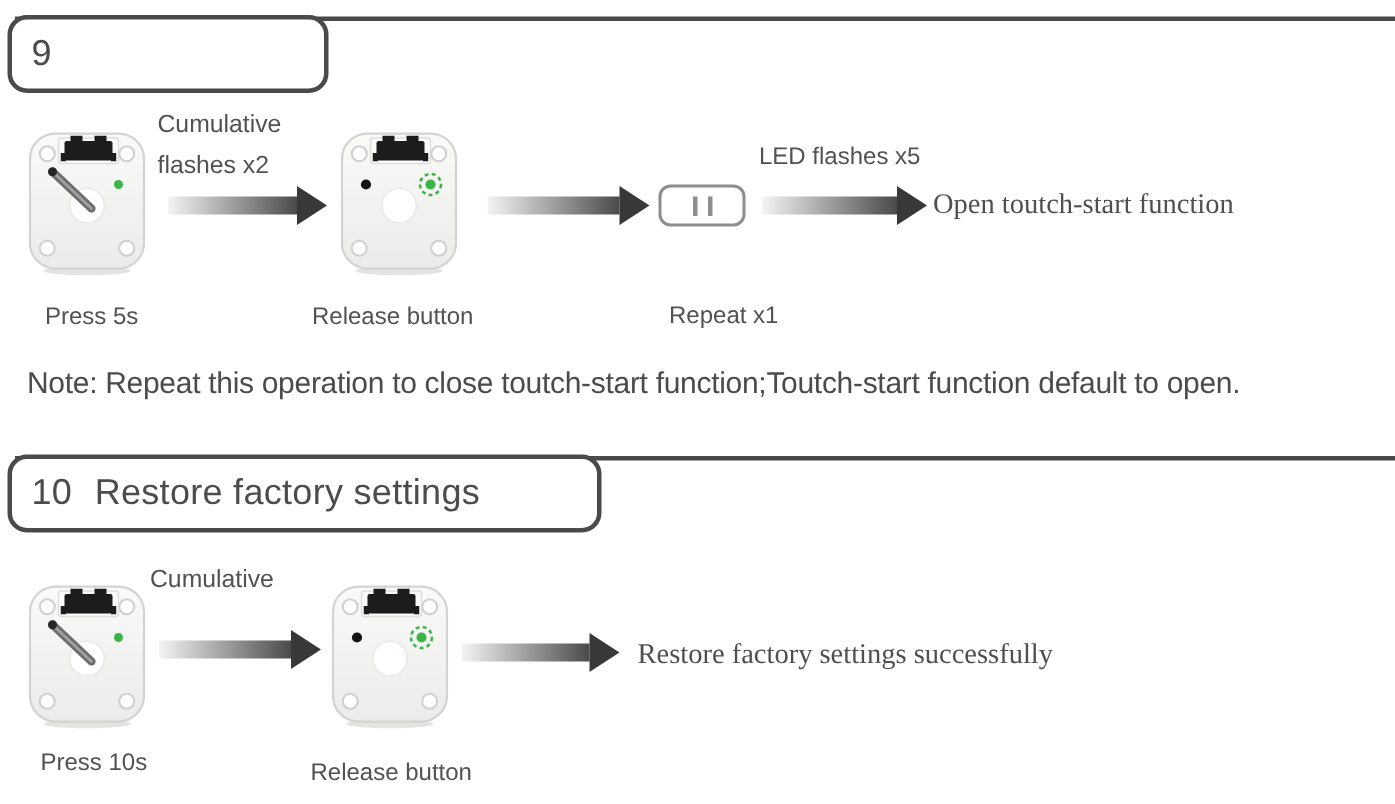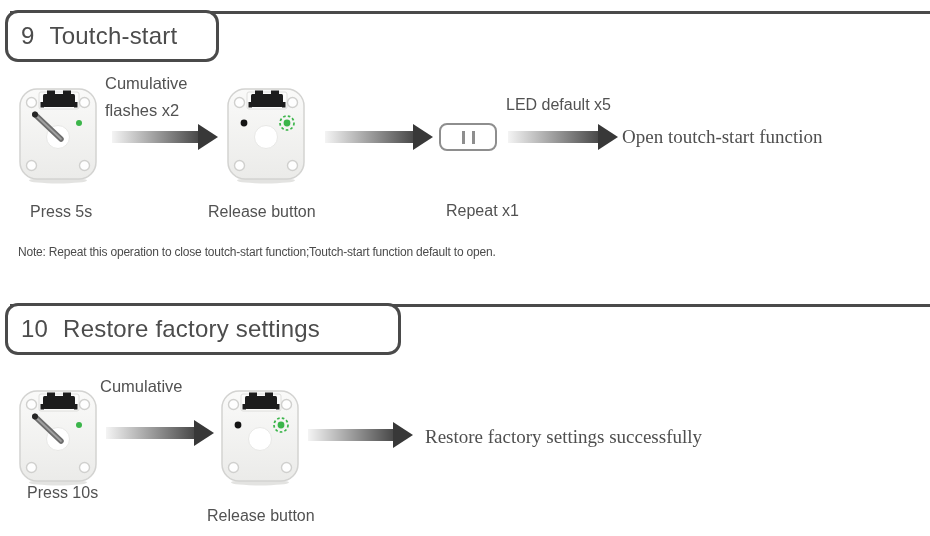--- a/index.html
+++ b/index.html
@@ -21,21 +21,21 @@
     width:0;height:0;border-left:20px solid #383838;
     border-top:13px solid transparent;border-bottom:13px solid transparent;
   }
   .caption{position:absolute;font-size:16px;color:#525252;white-space:nowrap;}
   .arrow-label{
     position:absolute;font-size:16.5px;color:#525252;text-align:left;
     line-height:27px;white-space:nowrap;
   }
   .small-label{position:absolute;font-size:16px;color:#525252;white-space:nowrap;}
   .result-text{position:absolute;font-size:19px;color:#4f4f4f;white-space:nowrap;font-family:Liberation Serif, serif;}
-  .note{position:absolute;font-size:12px;color:#4b4b4b;white-space:nowrap;letter-spacing:-0.2px;}
+  .note{position:absolute;font-size:20px;color:#4b4b4b;white-space:nowrap;letter-spacing:-0.2px;}
   .pause-btn{
     position:absolute;width:54px;height:24px;border:2px solid #8e8e8e;border-radius:8px;
     background:#ffffff;display:flex;align-items:center;justify-content:center;gap:7px;
   }
   .pause-btn .bar{width:3px;height:13px;background:#8e8e8e;}
 </style>
 </head>
 <body>
 
 <div class="canvas">
@@ -84,21 +84,20 @@
         <circle cx="20" cy="37" r="3.4" fill="#141414"></circle>
         <circle cx="63" cy="37" r="3.4" fill="#3bb54a"></circle>
         <circle cx="63" cy="37" r="7" fill="none" stroke="#3bb54a" stroke-width="1.7" stroke-dasharray="2.6 2.2"></circle>
       </symbol>
     </defs>
   </svg>
 
   <div class="hline" style="left:10px;top:11px;width:920px;"></div>
   <div class="title-box" style="left:5px;top:10px;width:214px;height:52px;">
     <span class="num">9</span>
-    <span>Toutch-start</span>
   </div>
 
   <svg class="device" style="left:16px;top:86px;" width="84" height="100">
       <use href="#dev-pressed"></use>
     </svg>
 
   <div class="arrow-label" style="left:105px;top:70px;width:120px;">
     <div>Cumulative</div>
     <div>flashes x2</div>
   </div>
@@ -114,21 +113,21 @@
   <div class="arrow" style="left:325px;top:124px;width:108px;">
     <div class="shaft"></div>
       <div class="head"></div>
   </div>
 
   <div class="pause-btn" style="left:439px;top:123px;">
     <div class="bar"></div>
       <div class="bar"></div>
   </div>
 
-  <div class="small-label" style="left:506px;top:96px;">LED default x5</div>
+  <div class="small-label" style="left:506px;top:96px;">LED flashes x5</div>
   <div class="arrow" style="left:508px;top:124px;width:110px;">
     <div class="shaft"></div>
       <div class="head"></div>
   </div>
 
   <div class="result-text" style="left:622px;top:126px;">Open toutch-start function</div>
 
   <div class="caption" style="left:30px;top:203px;text-align:center;">Press 5s</div>
   <div class="caption" style="left:208px;top:203px;">Release button</div>
   <div class="caption" style="left:446px;top:202px;">Repeat x1</div>
@@ -157,16 +156,16 @@
       <use href="#dev-released"></use>
     </svg>
 
   <div class="arrow" style="left:308px;top:422px;width:105px;">
     <div class="shaft"></div>
       <div class="head"></div>
   </div>
 
   <div class="result-text" style="left:425px;top:426px;">Restore factory settings successfully</div>
 
-  <div class="caption" style="left:27px;top:484px;">Press 10s</div>
+  <div class="caption" style="left:27px;top:500px;">Press 10s</div>
   <div class="caption" style="left:207px;top:507px;">Release button</div>
 
 </div>
 
 </body></html>

